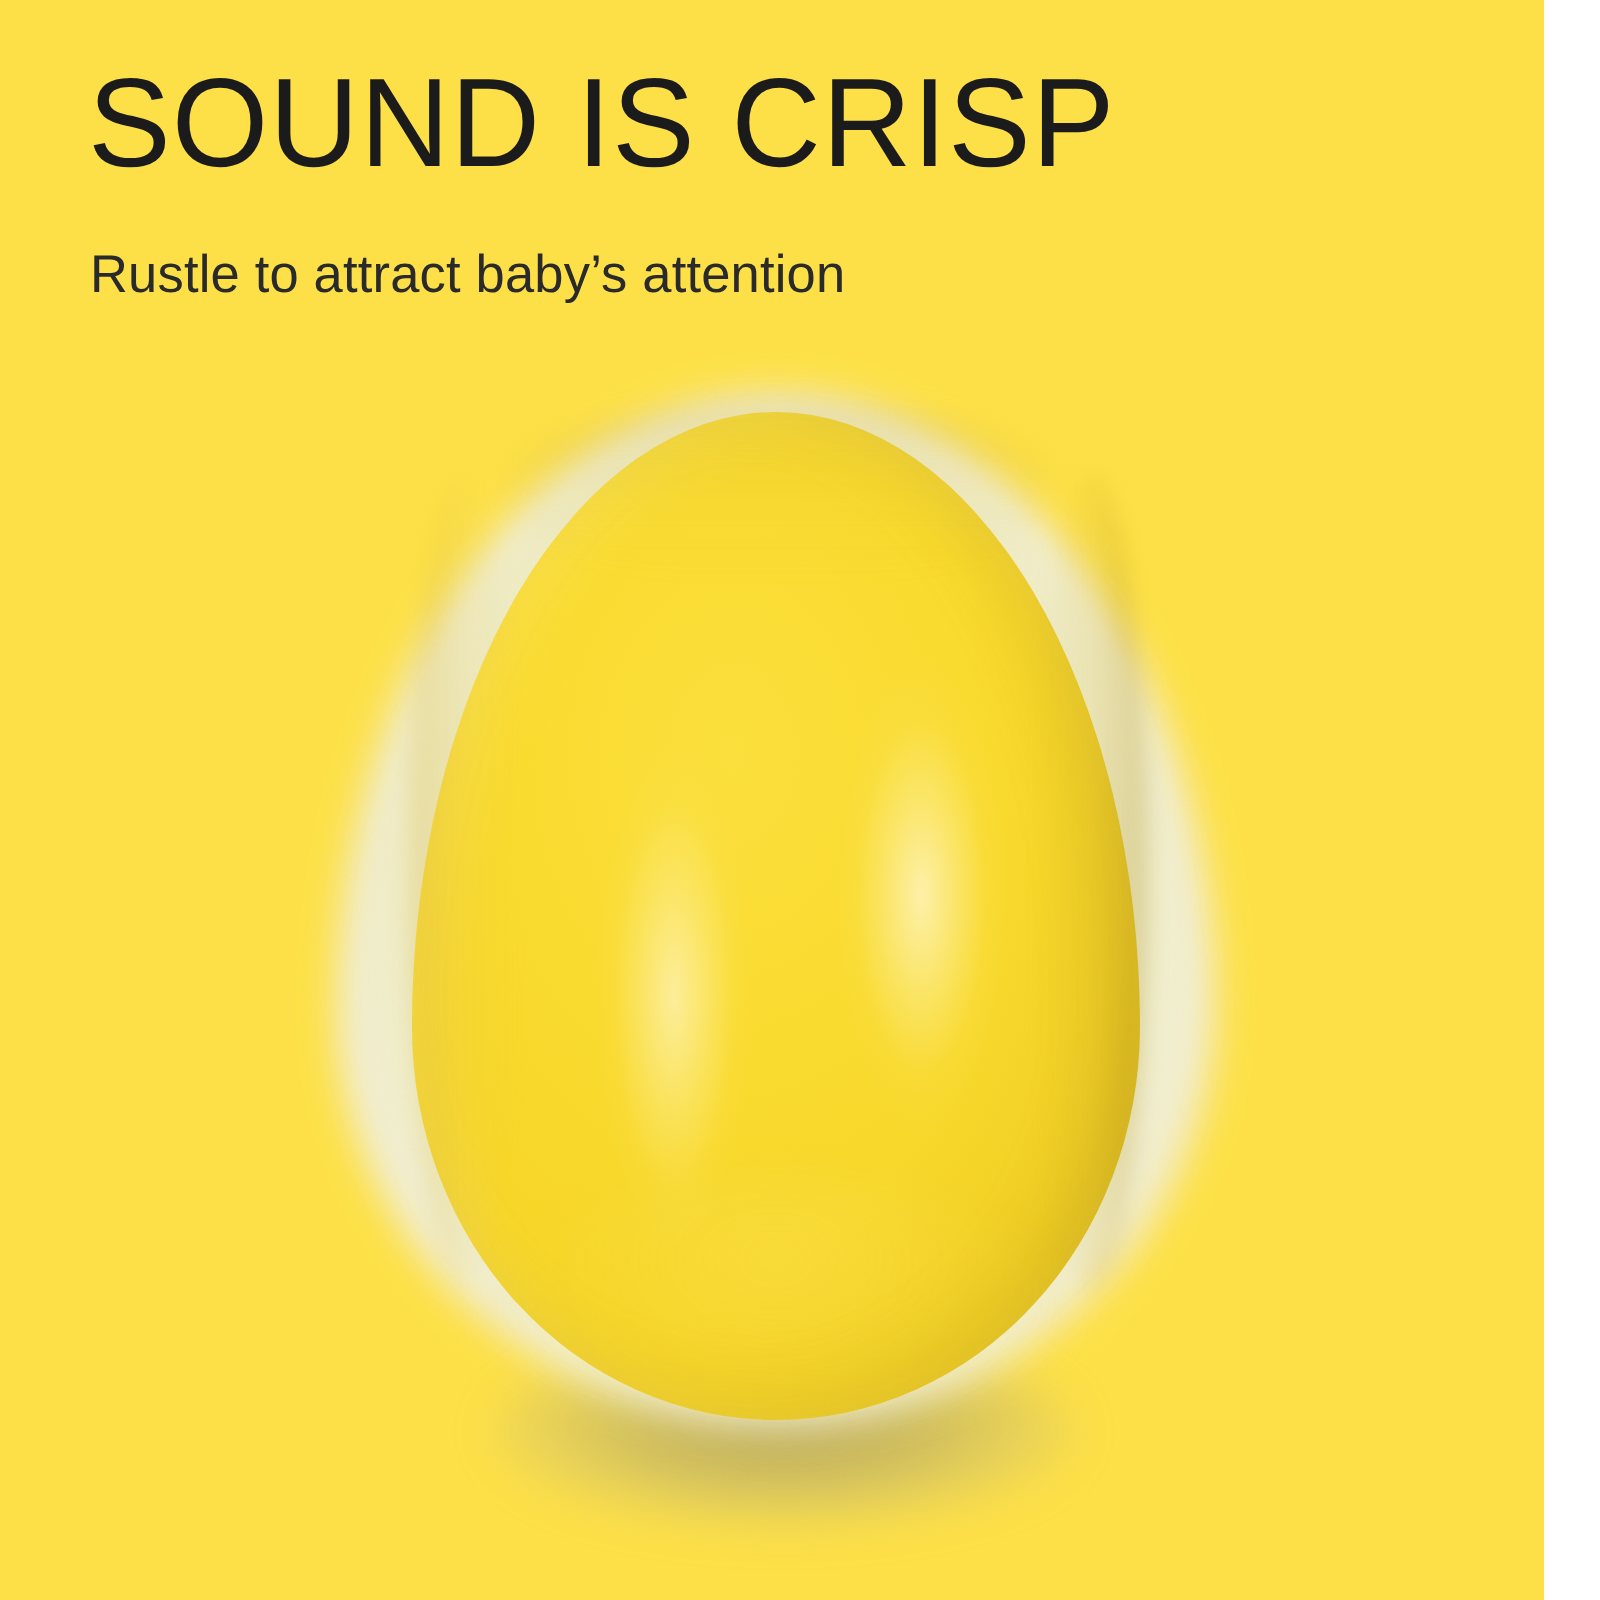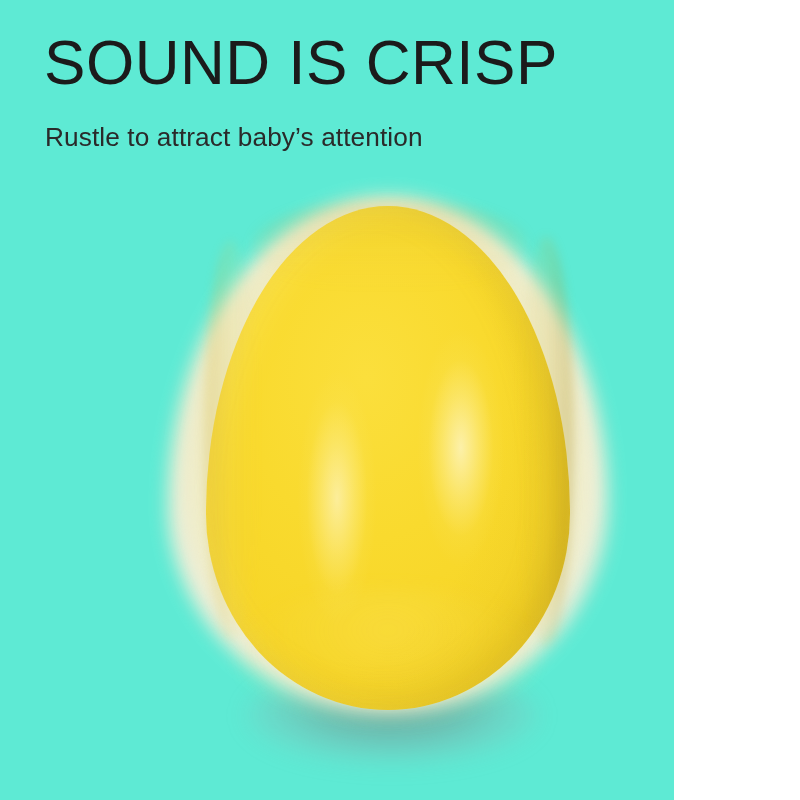--- a/index.html
+++ b/index.html
@@ -9,23 +9,23 @@
   }
   body {
     width: 800px;
     height: 800px;
     overflow: hidden;
     font-family: "Liberation Sans", sans-serif;
   }
 
   #stage {
     position: relative;
-    width: 674px;
+    width: 772px;
     height: 800px;
-    background: #5eead4;
+    background: #fde047;
     overflow: hidden;
   }
 
   
   .text-block {
     position: absolute;
     left: 44px;
     top: 30px;
     width: 700px;
     z-index: 40;

